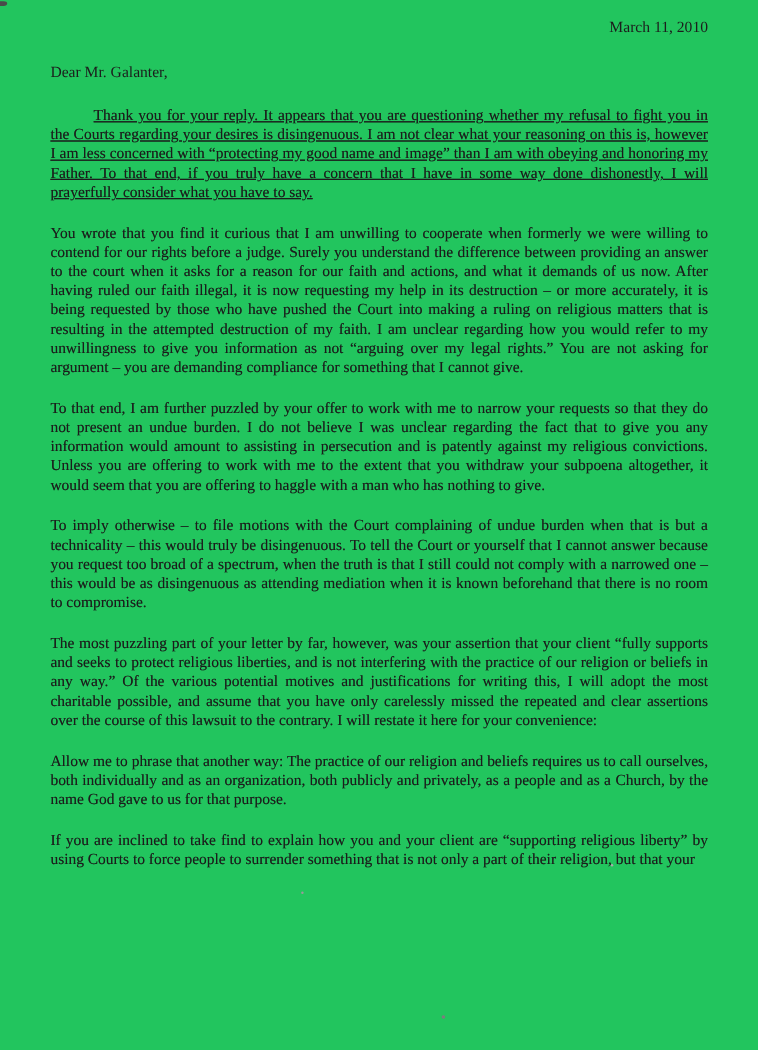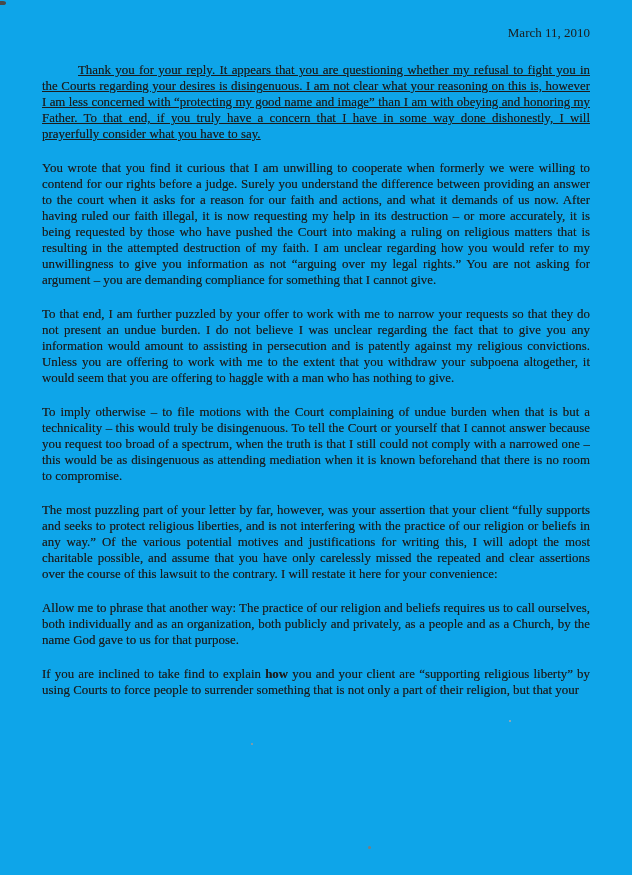--- a/index.html
+++ b/index.html
@@ -11,23 +11,23 @@
     width: 632px;
     height: 875px;
     position: relative;
     overflow: hidden;
     font-family: "Liberation Serif", serif;
     color: #1c1c1c;
   }
   .page {
     position: absolute;
     inset: 0;
-    padding: 25px 42px 0 42px;
+    padding: 15px 42px 0 42px;
     box-sizing: border-box;
-    background: #0ea5e9;
+    background: #22c55e;
   }
   .date {
     font-size: 13px;
     line-height: 16px;
     text-align: right;
     margin-bottom: 21px;
   }
   .salutation {
     font-size: 13px;
     line-height: 16px;
@@ -38,21 +38,21 @@
     line-height: 16px;
     text-align: justify;
     margin: 0 0 18px 0;
     text-shadow: 0 0 0.4px rgba(20,20,20,0.55);
   }
   .para.indent {
     text-indent: 36px;
     text-decoration: underline;
   }
   .seg-underline { }
-  .seg-bold { font-weight: bold; }
+  .seg-bold { font-weight: normal; }
   
   .speck { position: absolute; }
   .speck-corner {
     left: 0; top: 1px; width: 6px; height: 4px;
     background: #4a4a4a;
     border-radius: 0 70% 70% 0;
   }
   .speck-bottom {
     left: 368px; top: 846px; width: 3px; height: 3px;
     background: #7d7d7d; border-radius: 50%;
@@ -66,20 +66,21 @@
     background: #ababab; border-radius: 50%;
   }
 </style>
 </head>
 <body>
 
 <div class="page">
 
   <div class="date">March 11, 2010</div>
 
+  <div class="salutation">Dear Mr. Galanter,</div>
 
   <p class="para indent">
     <span>Thank you for your reply. It appears that you are questioning whether my refusal to fight you in the Courts regarding your desires is disingenuous. I am not clear what your reasoning on this is, however I am less concerned with “protecting my good name and image” than I am with obeying and honoring my Father.  To that end, if you truly have a concern that I have in some way done dishonestly, I will prayerfully consider what you have to say.</span>
   </p>
 
   <p class="para">
     <span>You wrote that you find it curious that I am unwilling to cooperate when formerly we were willing to contend for our rights before a judge.  Surely you understand the difference between providing an answer to the court when it asks for a reason for our faith and actions, and what it demands of us now.  After having ruled our faith illegal, it is now requesting my help in its destruction – or more accurately, it is being requested by those who have pushed the Court into making a ruling on religious matters that is resulting in the attempted destruction of my faith. I am unclear regarding how you would refer to my unwillingness to give you information as not “arguing over my legal rights.” You are not asking for argument – you are demanding compliance for something that I cannot give.</span>
   </p>
 
   <p class="para">

